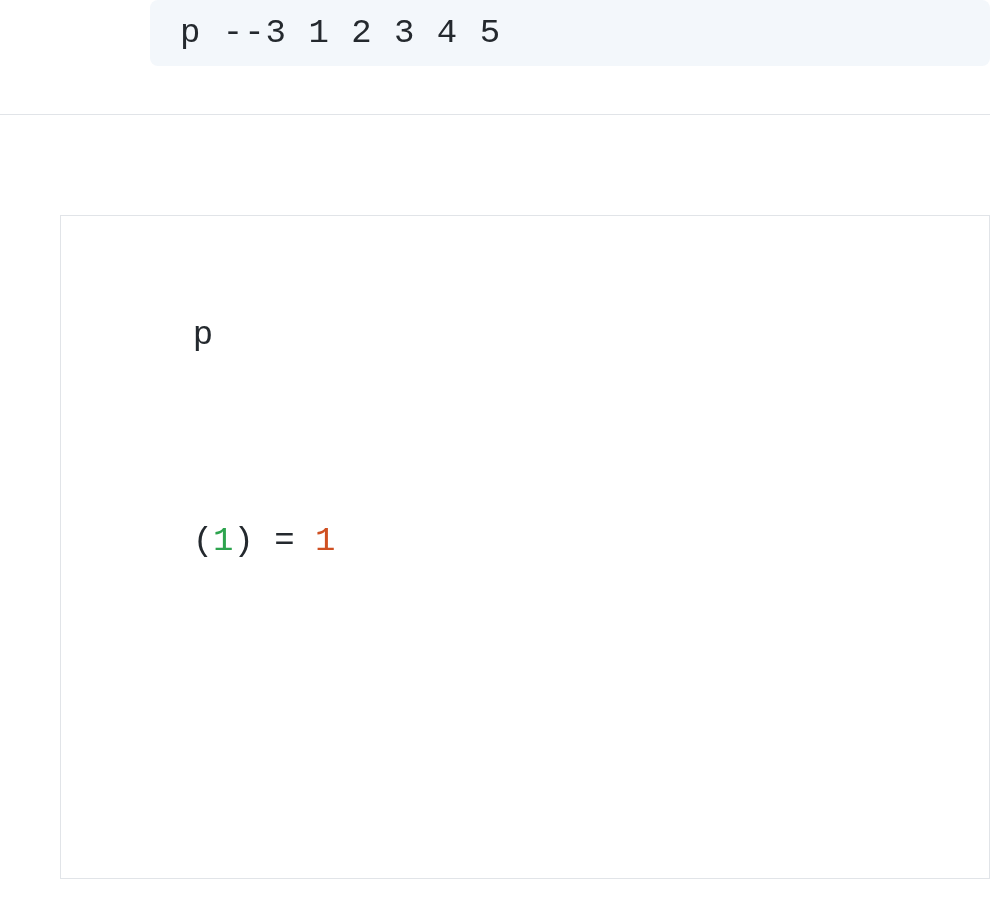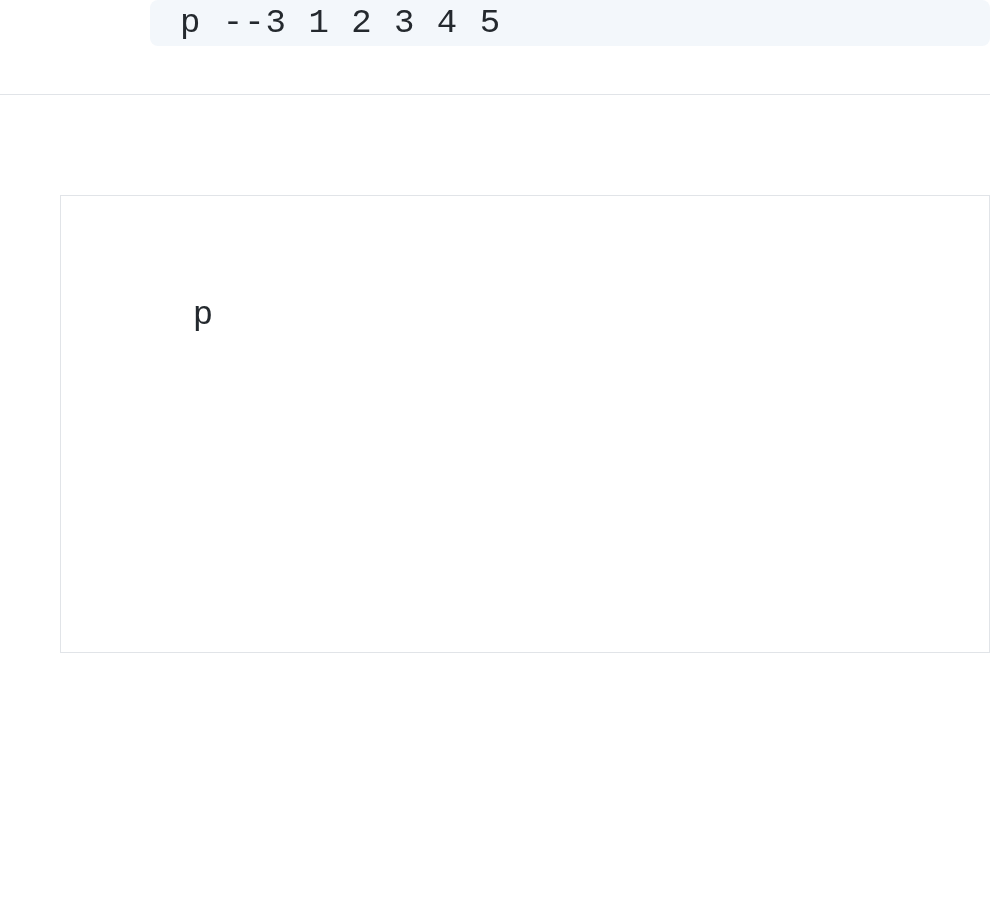--- a/index.html
+++ b/index.html
@@ -10,21 +10,21 @@
     body {
       font-family: "SFMono-Regular", Consolas, "Liberation Mono", Menlo, monospace;
       background: #ffffff;
       width: 990px;
       height: 916px;
       overflow: hidden;
     }
     .command-block {
       background: #f3f7fb;
       margin-left: 150px;
-      padding: 4px 30px;
+      padding: 14px 30px;
       border-radius: 8px;
       font-size: 34px;
       color: #24292e;
       letter-spacing: 1px;
     }
     .divider {
       border: none;
       border-top: 1px solid #e1e4e8;
       margin-top: 48px;
     }
@@ -65,18 +65,21 @@
 </div>
 
 <hr class="divider">
 
 <div class="output-box">
 
   <div class="output-line">
     <span class="tok-plain">p</span>
   </div>
 
+  <div class="output-line">
+    <span class="tok-plain">(</span><span class="tok-green">1</span><span class="tok-plain">)</span><span class="tok-plain"> = </span><span class="tok-orange">1</span>
+  </div>
 
   <div class="output-line">
     
   </div>
 
 </div>
 
 </body></html>

